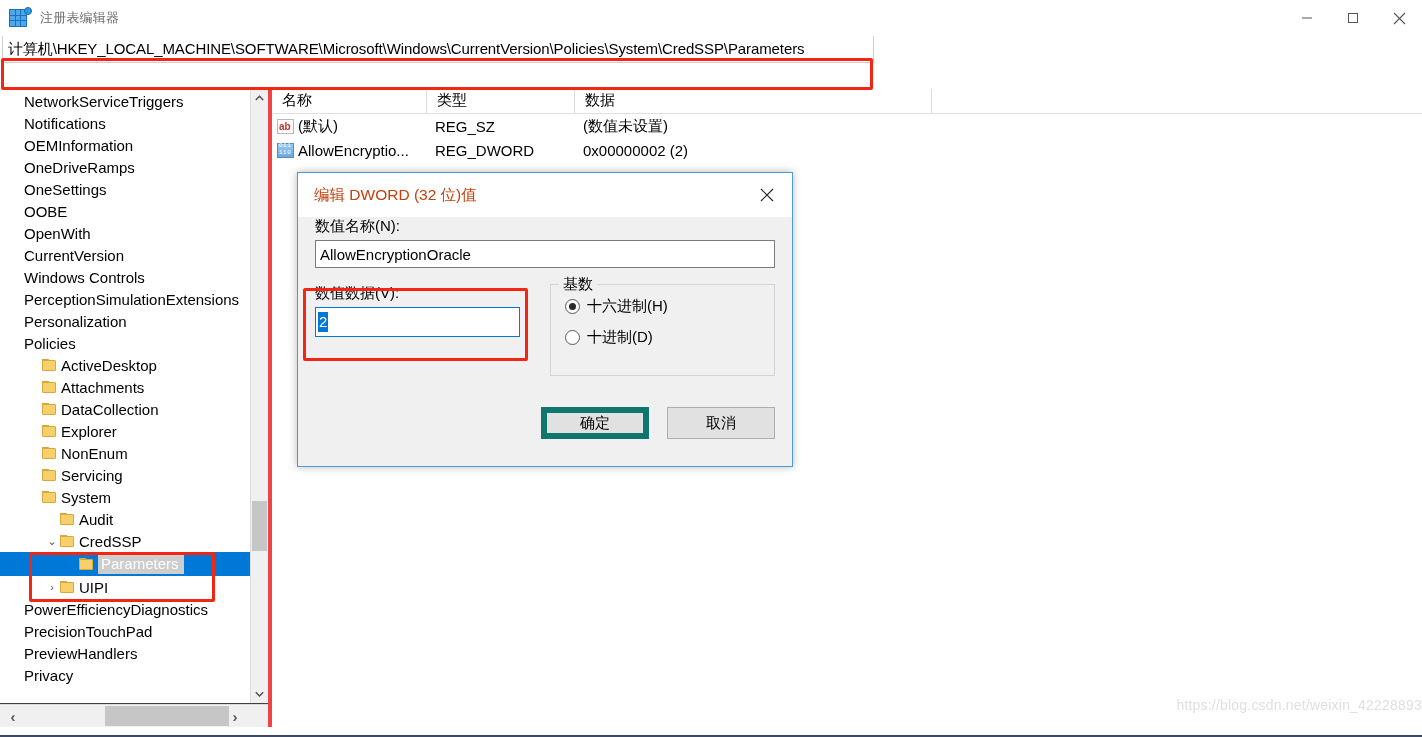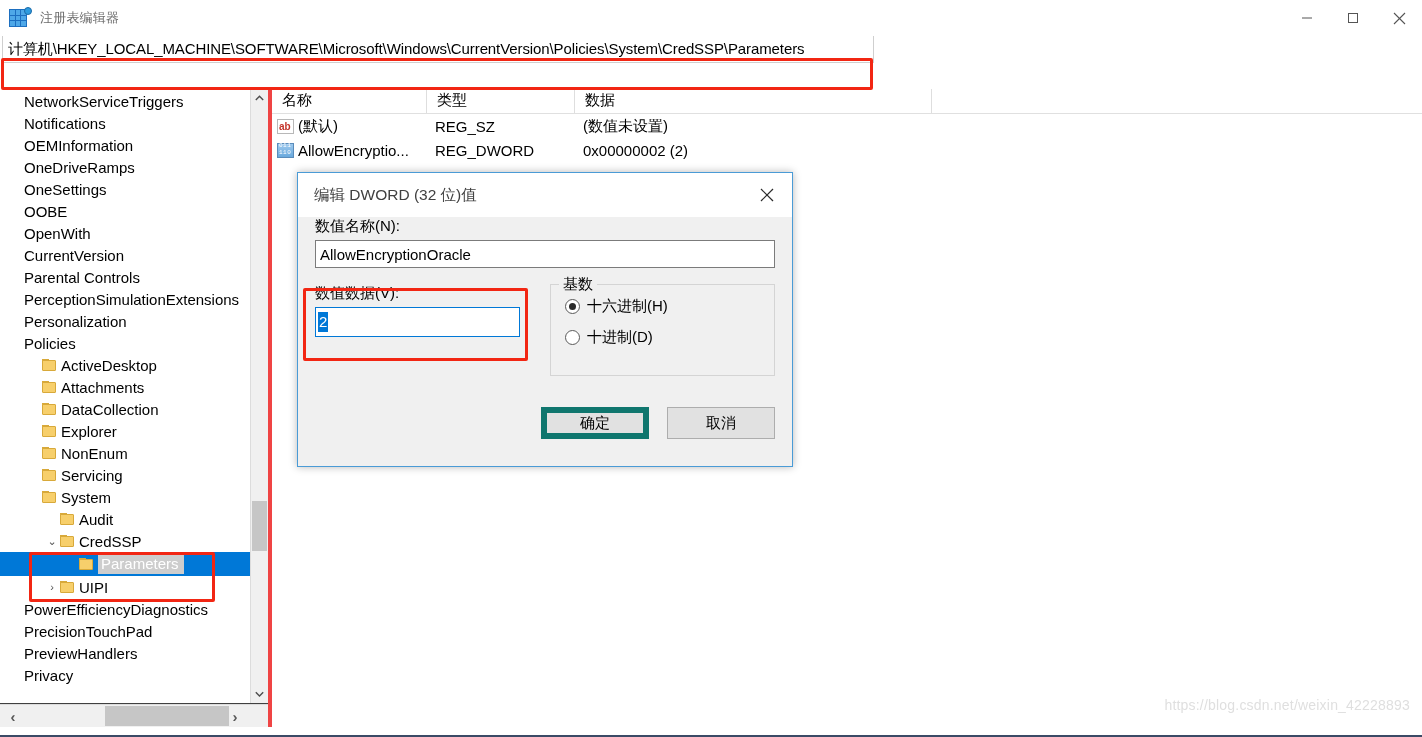--- a/index.html
+++ b/index.html
@@ -74,21 +74,21 @@
   .ico{width:17px;height:15px;flex:none;margin-right:4px;position:relative;}
   .ico.ab{background:#fff;border:1px solid #b8b8b8;box-sizing:border-box;}
   .ico.ab::after{content:"ab";position:absolute;left:1px;top:-1px;font-size:10px;font-weight:bold;color:#c4342a;font-family:"Liberation Sans",sans-serif;line-height:15px;}
   .ico.dw{background:linear-gradient(#9dc9ee,#6aa9dd);border:1px solid #5a8cbb;box-sizing:border-box;}
   .ico.dw::after{content:"011\A 110";white-space:pre;position:absolute;left:1px;top:-2px;font-size:6px;color:#fff;font-family:"Liberation Mono",monospace;line-height:7px;letter-spacing:.5px;}
 
   
   .dialog{position:absolute;left:297px;top:172px;width:496px;height:295px;background:#f0f0f0;
       border:1px solid #4a9bd6;box-sizing:border-box;box-shadow:0 0 8px rgba(0,0,0,.28);}
   .dlg-title{height:44px;background:#fff;display:flex;align-items:center;justify-content:space-between;}
-  .dlg-title-text{font-size:15.5px;color:#404040;padding-left:16px;}
+  .dlg-title-text{font-size:15.5px;color:#c2410c;padding-left:16px;}
   .dlg-close{width:46px;height:30px;display:flex;align-items:center;justify-content:center;margin-right:2px;}
   .dlg-body{padding:0 17px;position:relative;}
   .lbl{font-size:15px;color:#000;margin-bottom:4px;}
   .txtinput{height:28px;border:1px solid #7b7b7b;background:#fff;box-sizing:border-box;
       display:flex;align-items:center;padding-left:4px;font-size:15px;color:#000;}
   .row2{display:flex;margin-top:16px;}
   .col-left{width:205px;}
   .valinput{height:30px;border:1px solid #0078d7;background:#fff;box-sizing:border-box;display:flex;align-items:center;padding-left:2px;}
   .sel{background:#0078d7;color:#fff;font-size:15px;padding:1px 1px;line-height:18px;}
   .groupbox{flex:1;margin-left:30px;border:1px solid #d4d4d4;box-sizing:border-box;position:relative;height:92px;padding:0 0 0 14px;}
@@ -100,21 +100,21 @@
   .btn{width:108px;height:32px;background:#e1e1e1;border:1px solid #adadad;box-sizing:border-box;
       display:flex;align-items:center;justify-content:center;font-size:15px;color:#000;}
   .btn.default{border:6px solid #0f766e;}
 
   
   .redbox{position:absolute;border:3px solid #f22613;box-sizing:border-box;pointer-events:none;border-radius:2px;}
   #rb-addr{left:1px;top:58px;width:872px;height:32px;}
   #rb-tree{left:29px;top:552px;width:186px;height:50px;}
   #rb-val{left:303px;top:288px;width:225px;height:73px;}
 
-  .watermark{position:absolute;right:12px;bottom:22px;font-size:14px;color:#dfdfdf;letter-spacing:.2px;}
+  .watermark{position:absolute;right:0;bottom:22px;font-size:14px;color:#dfdfdf;letter-spacing:.2px;}
 </style>
 </head>
 <body>
 
 <div class="app">
 
   <div class="titlebar">
     <div class="app-icon">
       <div class="grid">
           <i></i>
@@ -197,21 +197,21 @@
             <span class="tlabel">OpenWith</span>
           </div>
           <div class="trow">
             <span class="ind" style="width: 8px;"></span>
             <span class="chev empty">›</span>
             <span class="tlabel">CurrentVersion</span>
           </div>
           <div class="trow">
             <span class="ind" style="width: 8px;"></span>
             <span class="chev empty">›</span>
-            <span class="tlabel">Parental Controls</span>
+            <span class="tlabel">Windows Controls</span>
           </div>
           <div class="trow">
             <span class="ind" style="width: 8px;"></span>
             <span class="chev empty">›</span>
             <span class="tlabel">PerceptionSimulationExtensions</span>
           </div>
           <div class="trow">
             <span class="ind" style="width: 8px;"></span>
             <span class="chev empty">›</span>
             <span class="tlabel">Personalization</span>

